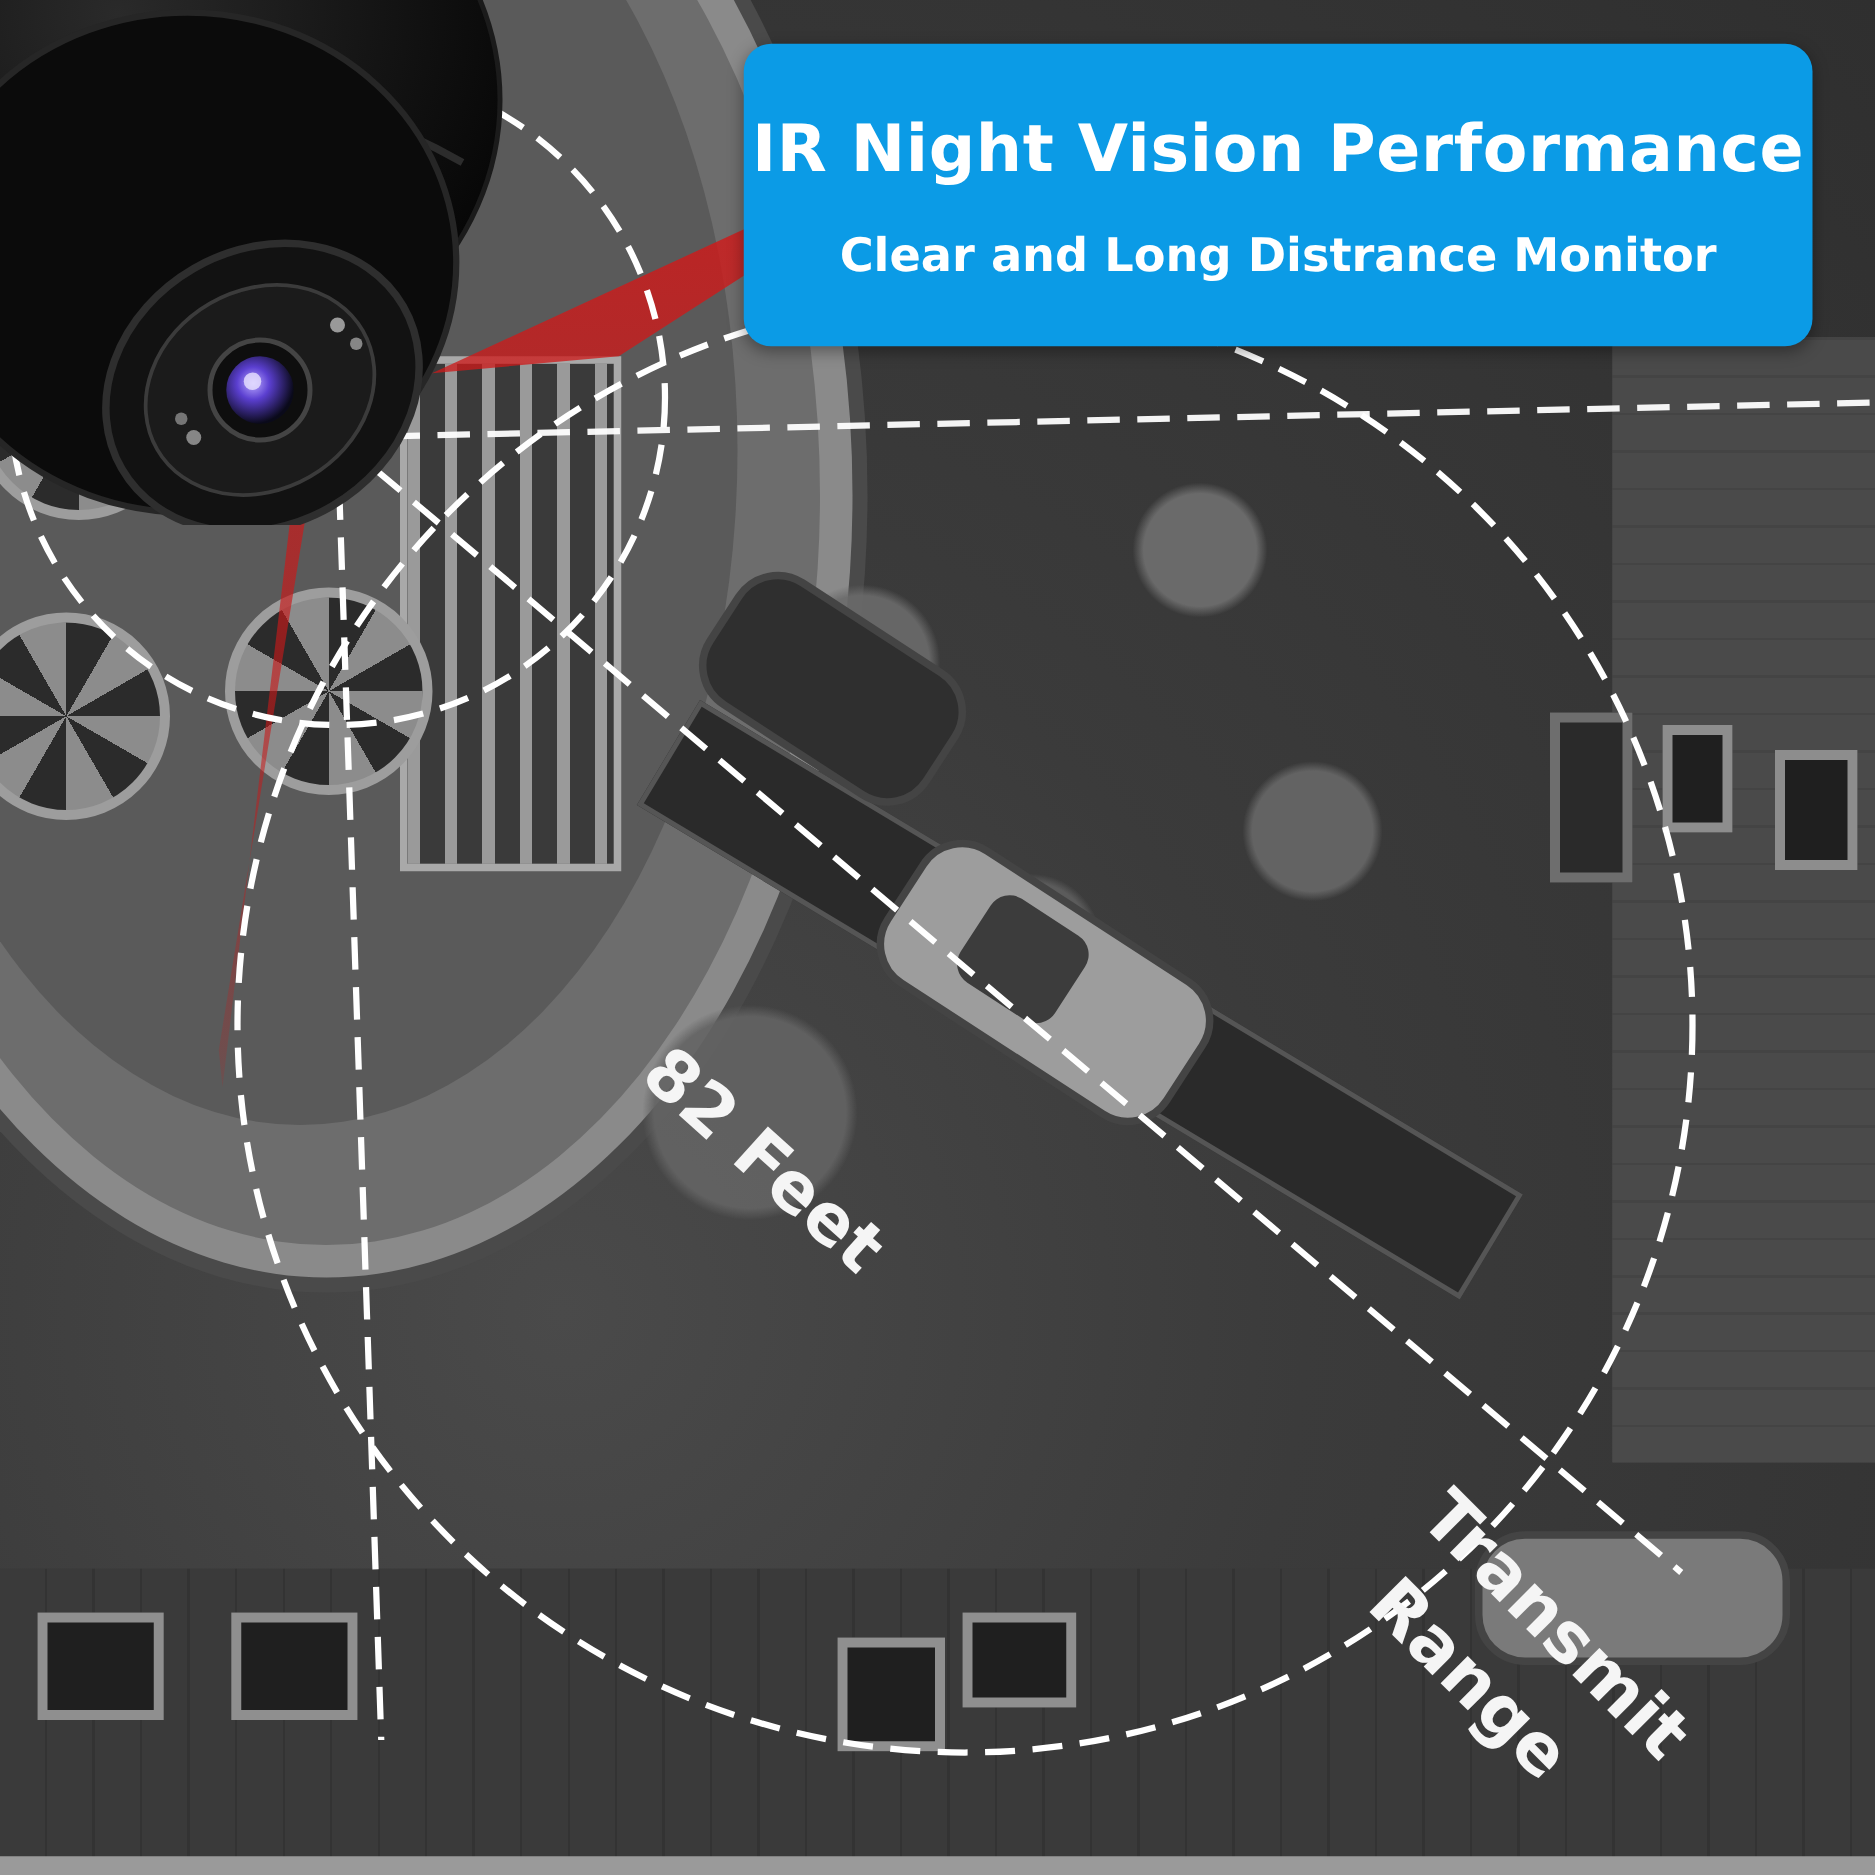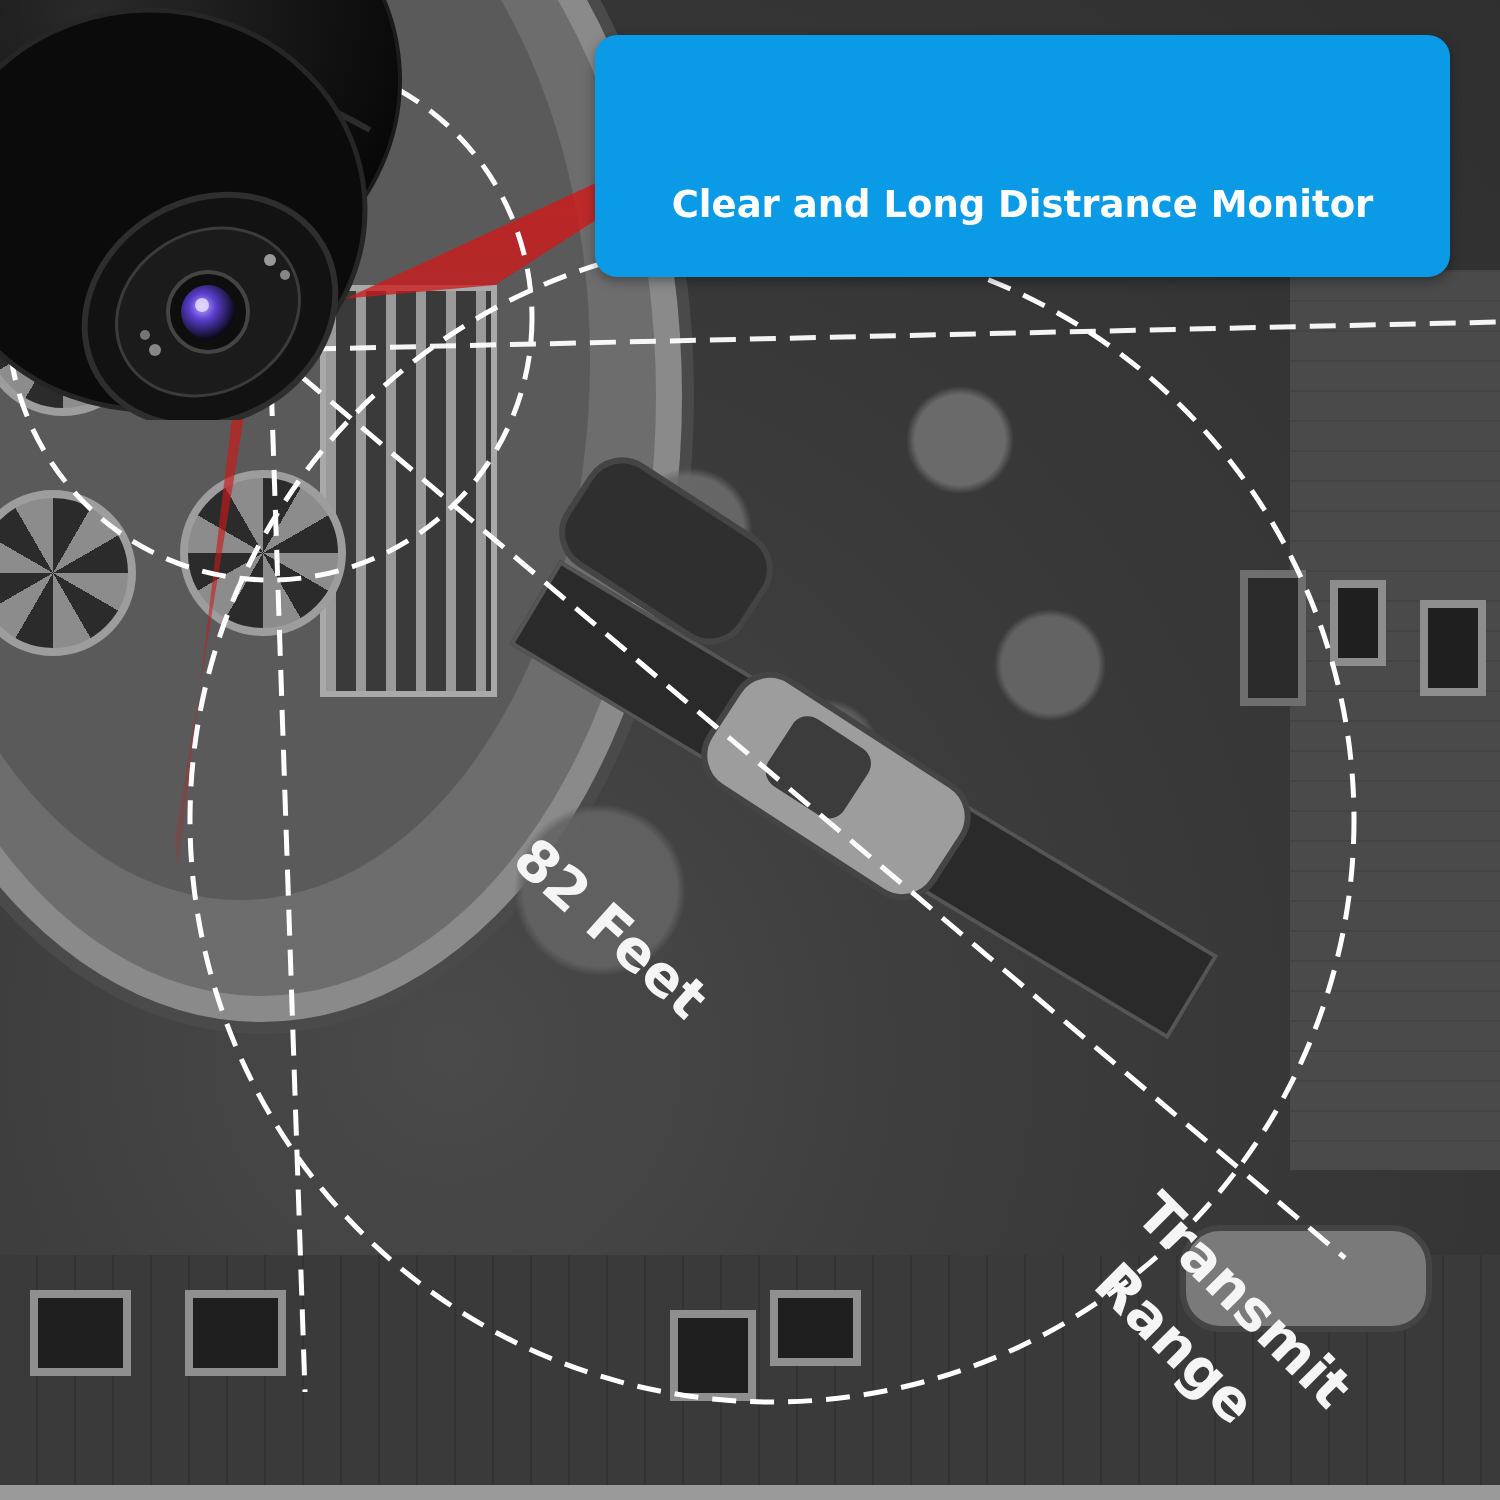--- a/index.html
+++ b/index.html
@@ -177,20 +177,21 @@
     <circle cx="268" cy="432" r="40" fill="#0e0e0e" stroke="#444" stroke-width="4"></circle>
     <circle cx="268" cy="432" r="27" fill="url(#lens)"></circle>
     <circle cx="262" cy="425" r="7" fill="#e8e2ff" opacity="0.8"></circle>
     <circle cx="330" cy="380" r="6" fill="#cfcfcf" opacity="0.7"></circle>
     <circle cx="345" cy="395" r="5" fill="#cfcfcf" opacity="0.6"></circle>
     <circle cx="215" cy="470" r="6" fill="#cfcfcf" opacity="0.6"></circle>
     <circle cx="205" cy="455" r="5" fill="#cfcfcf" opacity="0.5"></circle>
   </svg>
 
   <div class="banner">
+    <div class="banner-title">IR Night Vision Performance</div>
     <div class="banner-subtitle">Clear and Long Distrance Monitor</div>
   </div>
 
   <div class="label-distance">82 Feet</div>
   <div class="label-range" style="left:1170px;top:1180px;">Transmit</div>
   <div class="label-range" style="left:1128px;top:1250px;">Range</div>
 
 </div>
 
 </body></html>

